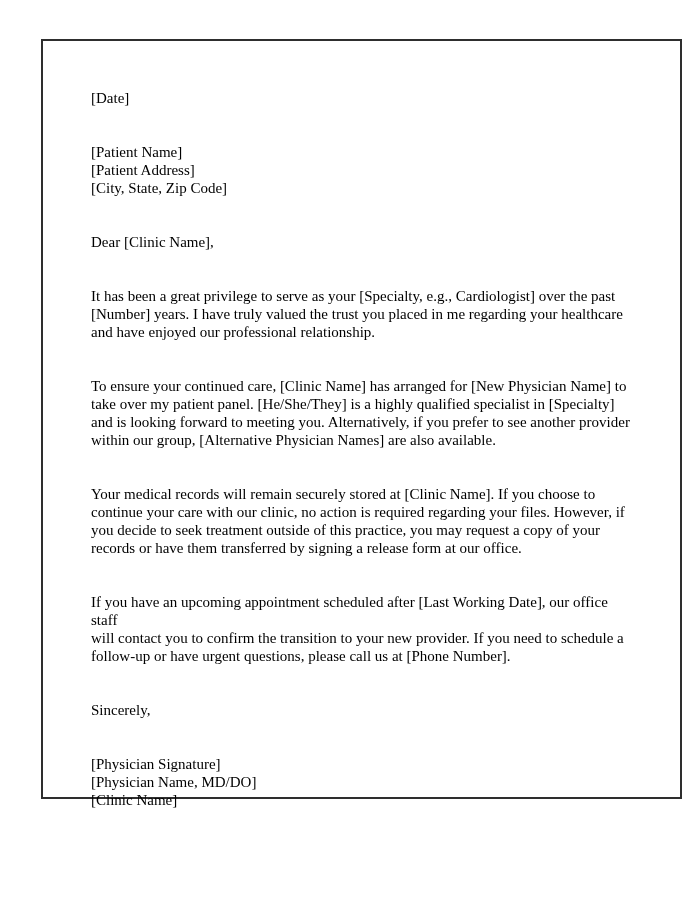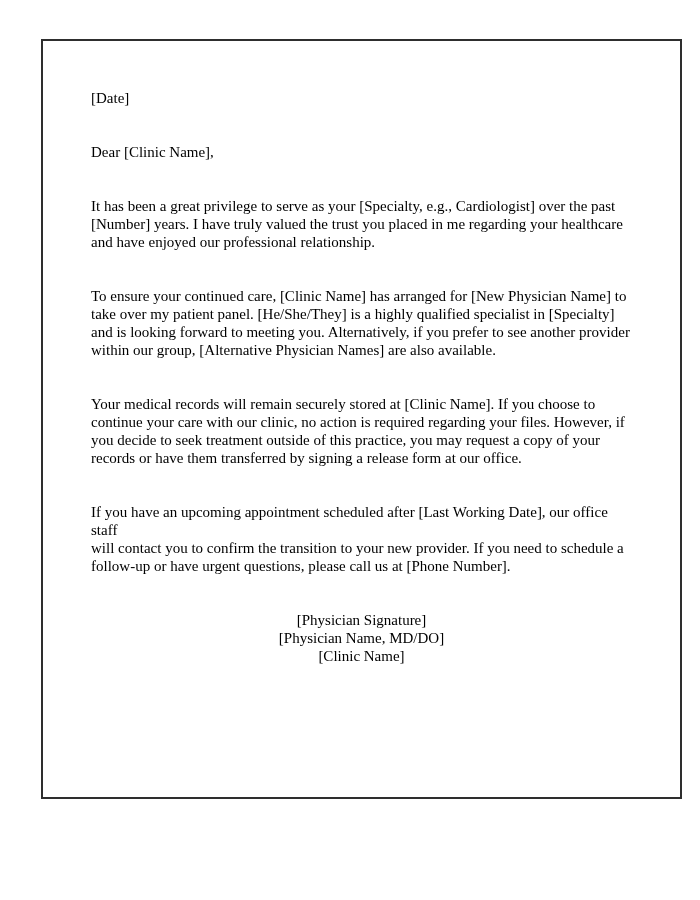--- a/index.html
+++ b/index.html
@@ -30,32 +30,34 @@
     color: #000000;
     font-size: 15px;
     line-height: 18px;
   }
   .block {
     margin-bottom: 16px;
     white-space: pre-line;
   }
   .block:last-child {
     margin-bottom: 0;
-    text-align: center;
   }
 </style>
 </head>
 <body>
 
 <div class="canvas">
   <div class="letter-page">
     <div class="letter-content">
 
       <div class="block">[Date]</div>
 
+      <div class="block">[Patient Name]
+[Patient Address]
+[City, State, Zip Code]</div>
 
       <div class="block">Dear [Clinic Name],</div>
 
 
       <div class="block">It has been a great privilege to serve as your [Specialty, e.g., Cardiologist] over the past
 [Number] years. I have truly valued the trust you placed in me regarding your healthcare
 and have enjoyed our professional relationship.</div>
 
       <div class="block">To ensure your continued care, [Clinic Name] has arranged for [New Physician Name] to
 take over my patient panel. [He/She/They] is a highly qualified specialist in [Specialty]
@@ -65,20 +67,21 @@
       <div class="block">Your medical records will remain securely stored at [Clinic Name]. If you choose to
 continue your care with our clinic, no action is required regarding your files. However, if
 you decide to seek treatment outside of this practice, you may request a copy of your
 records or have them transferred by signing a release form at our office.</div>
 
       <div class="block">If you have an upcoming appointment scheduled after [Last Working Date], our office staff
 will contact you to confirm the transition to your new provider. If you need to schedule a
 follow-up or have urgent questions, please call us at [Phone Number].</div>
 
 
+      <div class="block">Sincerely,</div>
 
       <div class="block">[Physician Signature]
 [Physician Name, MD/DO]
 [Clinic Name]</div>
 
     </div>
   </div>
 </div>
 
 </body></html>

